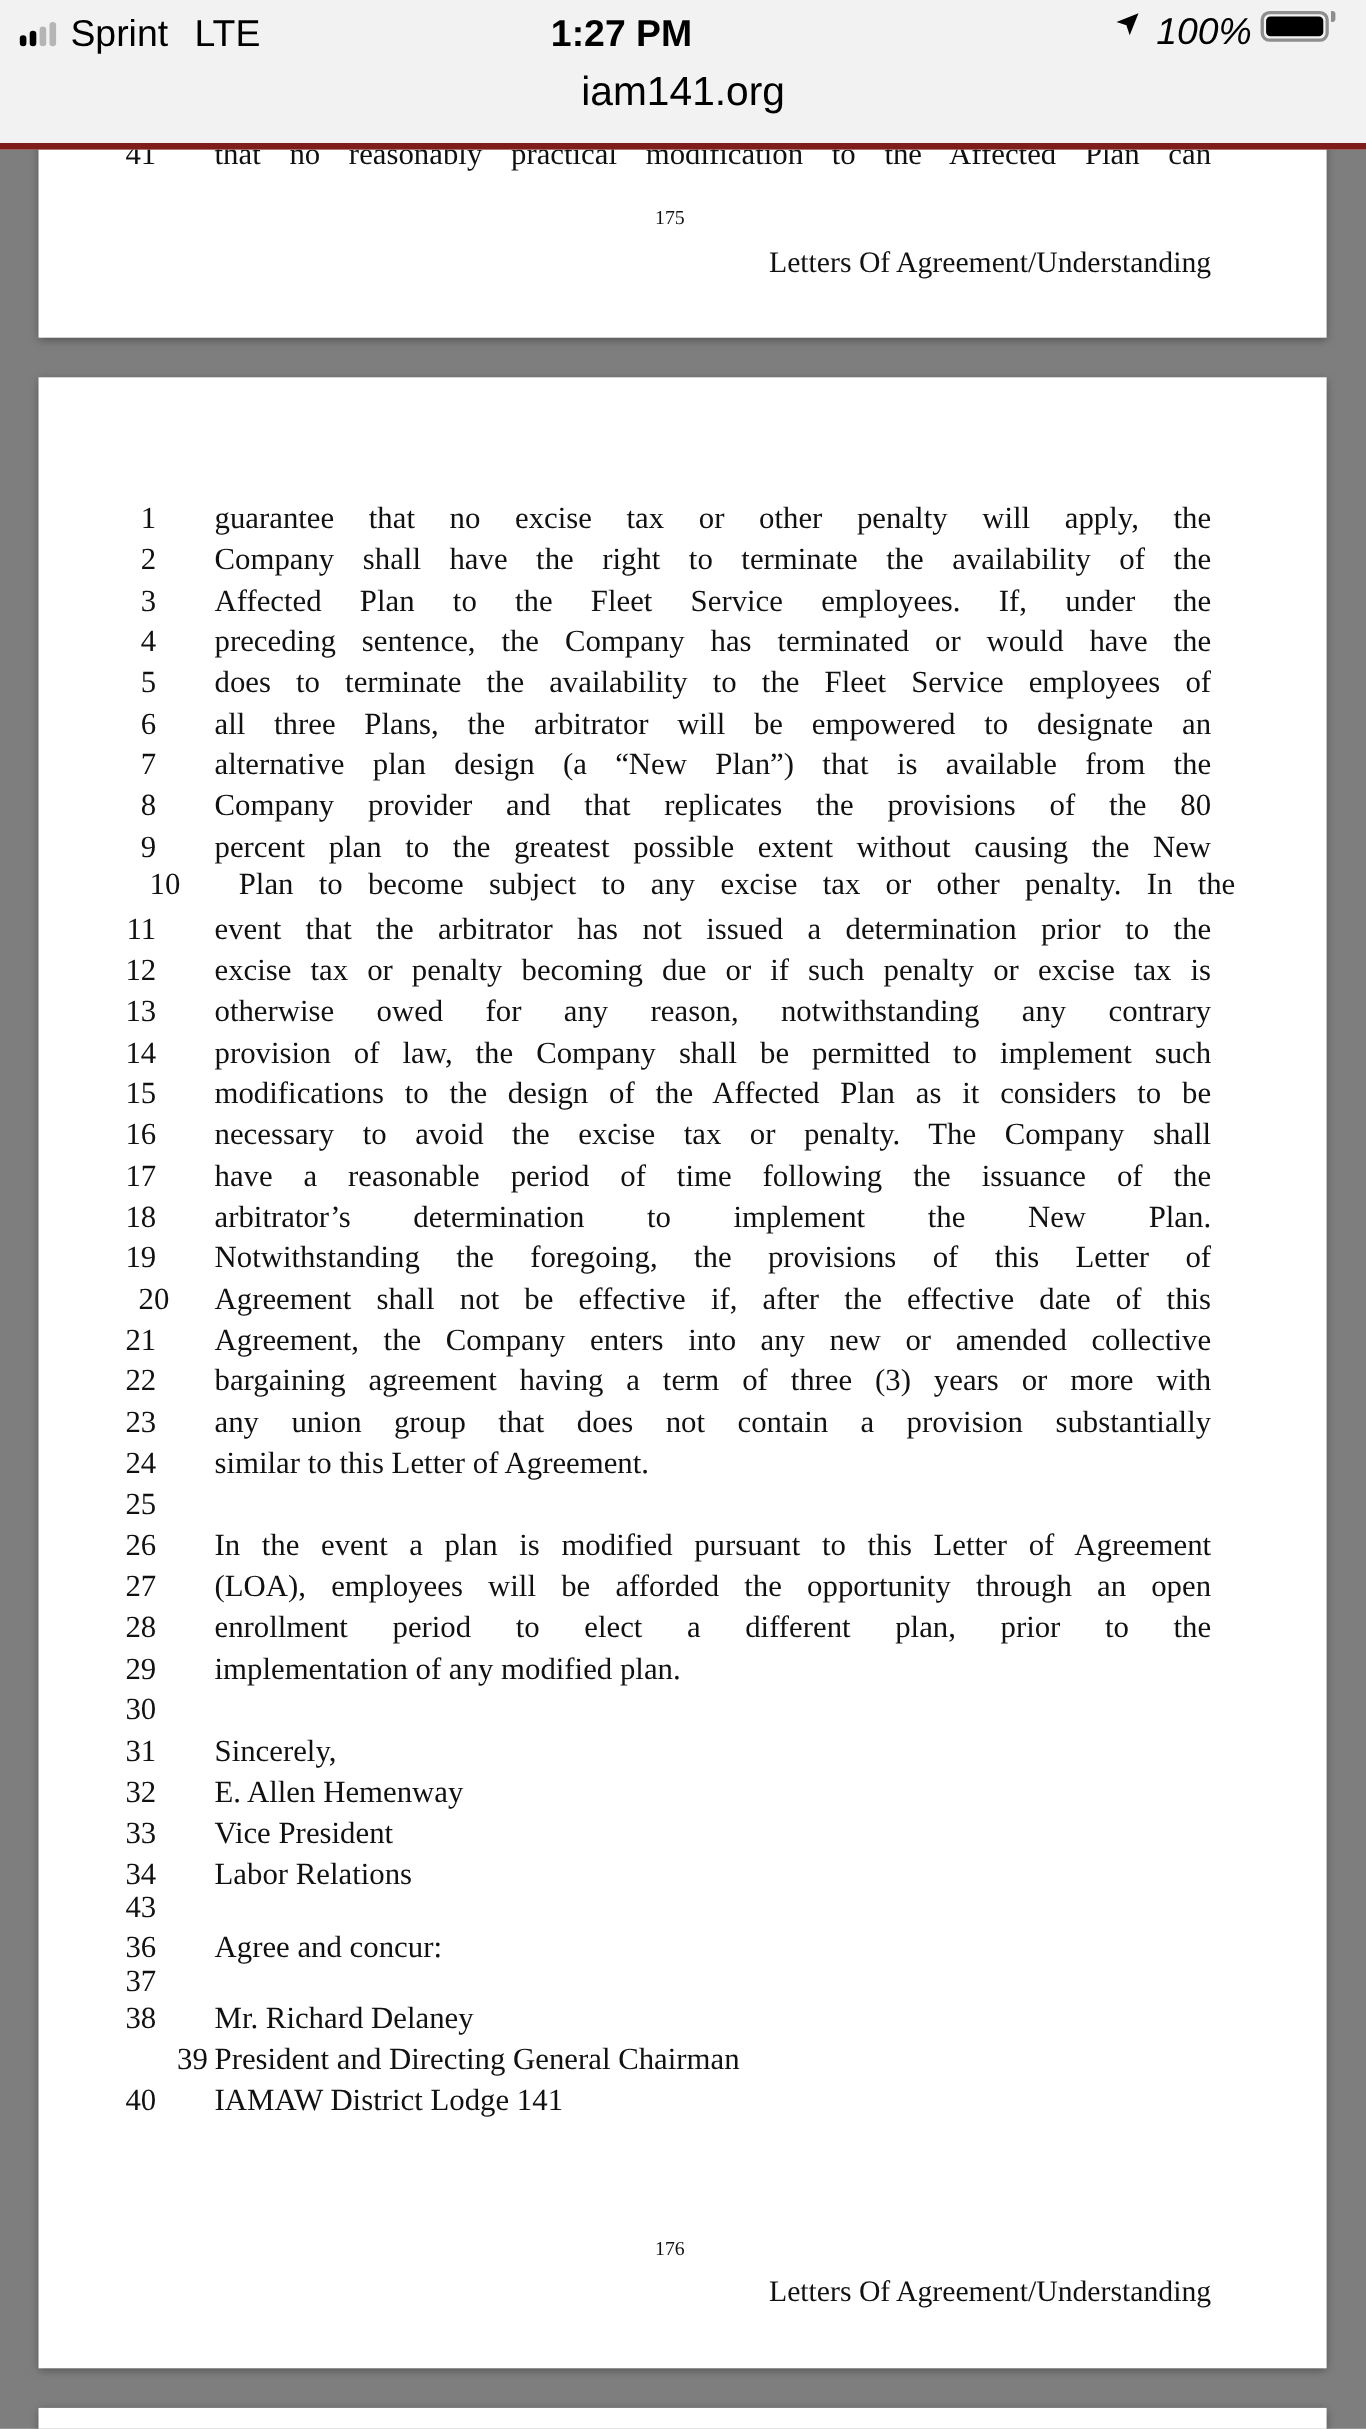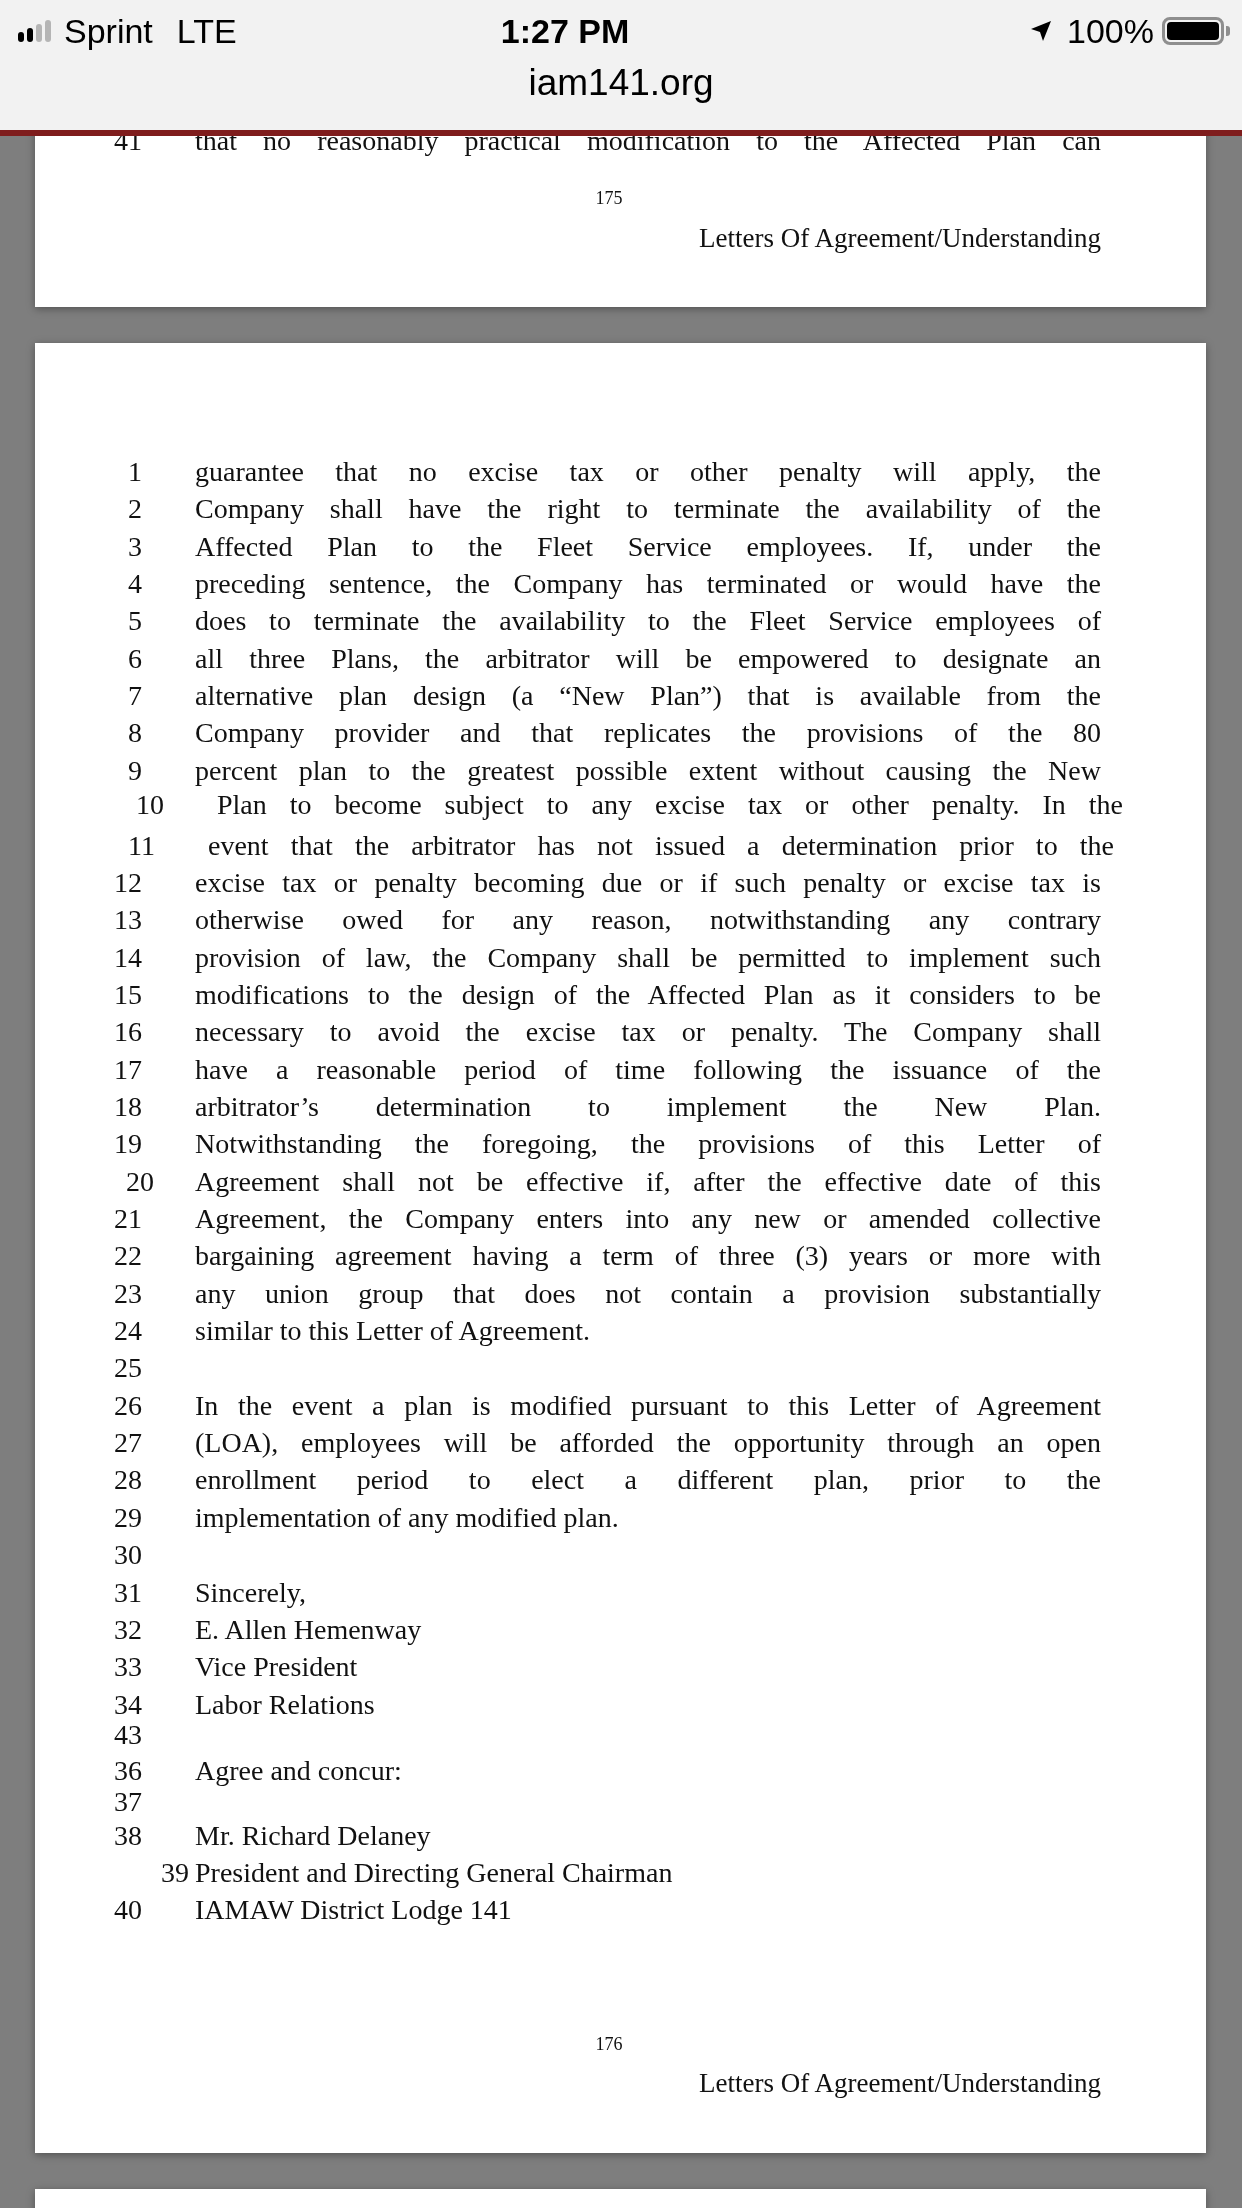--- a/index.html
+++ b/index.html
@@ -13,21 +13,21 @@
     background:#f2f2f2; z-index:10;
     border-bottom:6px solid #7f1d1d;
     font-family:"Liberation Sans", sans-serif; color:#000;
   }
   .status-left { position:absolute; left:18px; top:10px; height:42px; display:flex; align-items:center; }
   .signal { display:flex; align-items:flex-end; height:22px; margin-right:10px; }
   .signal span { display:inline-block; width:6px; border-radius:3px; margin-right:3px; }
   .carrier { font-size:34px; }
   .network { font-size:34px; margin-left:24px; }
   .time { position:absolute; left:0; width:1130px; top:10px; height:42px; line-height:42px; text-align:center; font-size:34px; font-weight:bold; }
-  .status-right { position:absolute; right:12px; top:10px; height:42px; display:flex; align-items:center; }
+  .status-right { position:absolute; right:28px; top:10px; height:42px; display:flex; align-items:flex-start;font-style:italic; }
   .loc-icon { width:24px; height:24px; margin-right:14px; }
   .battery-pct { font-size:34px; margin-right:8px; }
   .battery { width:62px; height:28px; border:3px solid #8e8e8e; border-radius:8px; box-sizing:border-box; padding:2px; position:relative; }
   .battery .fill { width:100%; height:100%; background:#000; border-radius:4px; }
   .battery-tip { width:4px; height:10px; background:#8e8e8e; border-radius:0 3px 3px 0; margin-left:2px; }
   .url { position:absolute; left:0; width:1242px; top:62px; text-align:center; font-size:37px; }
 
   .page {
     position:absolute; left:35px; width:1171px; background:#fff;
     box-shadow:0 2px 8px rgba(0,0,0,0.35);
@@ -115,21 +115,21 @@
         <span class="txt just">Company provider and that replicates the provisions of the 80</span>
       </div>
       <div class="pline" style="top: 408.8px;">
         <span class="num">9</span>
         <span class="txt just">percent plan to the greatest possible extent without causing the New</span>
       </div>
       <div class="pline" style="top: 443px; margin-left: 22px;">
         <span class="num">10</span>
         <span class="txt just">Plan to become subject to any excise tax or other penalty. In the</span>
       </div>
-      <div class="pline" style="top: 483.5px; margin-left: 13px;">
+      <div class="pline" style="top: 483.5px;">
         <span class="num">11</span>
         <span class="txt just">event that the arbitrator has not issued a determination prior to the</span>
       </div>
       <div class="pline" style="top: 520.85px;">
         <span class="num">12</span>
         <span class="txt just">excise tax or penalty becoming due or if such penalty or excise tax is</span>
       </div>
       <div class="pline" style="top: 558.2px;">
         <span class="num">13</span>
         <span class="txt just">otherwise owed for any reason, notwithstanding any contrary</span>

